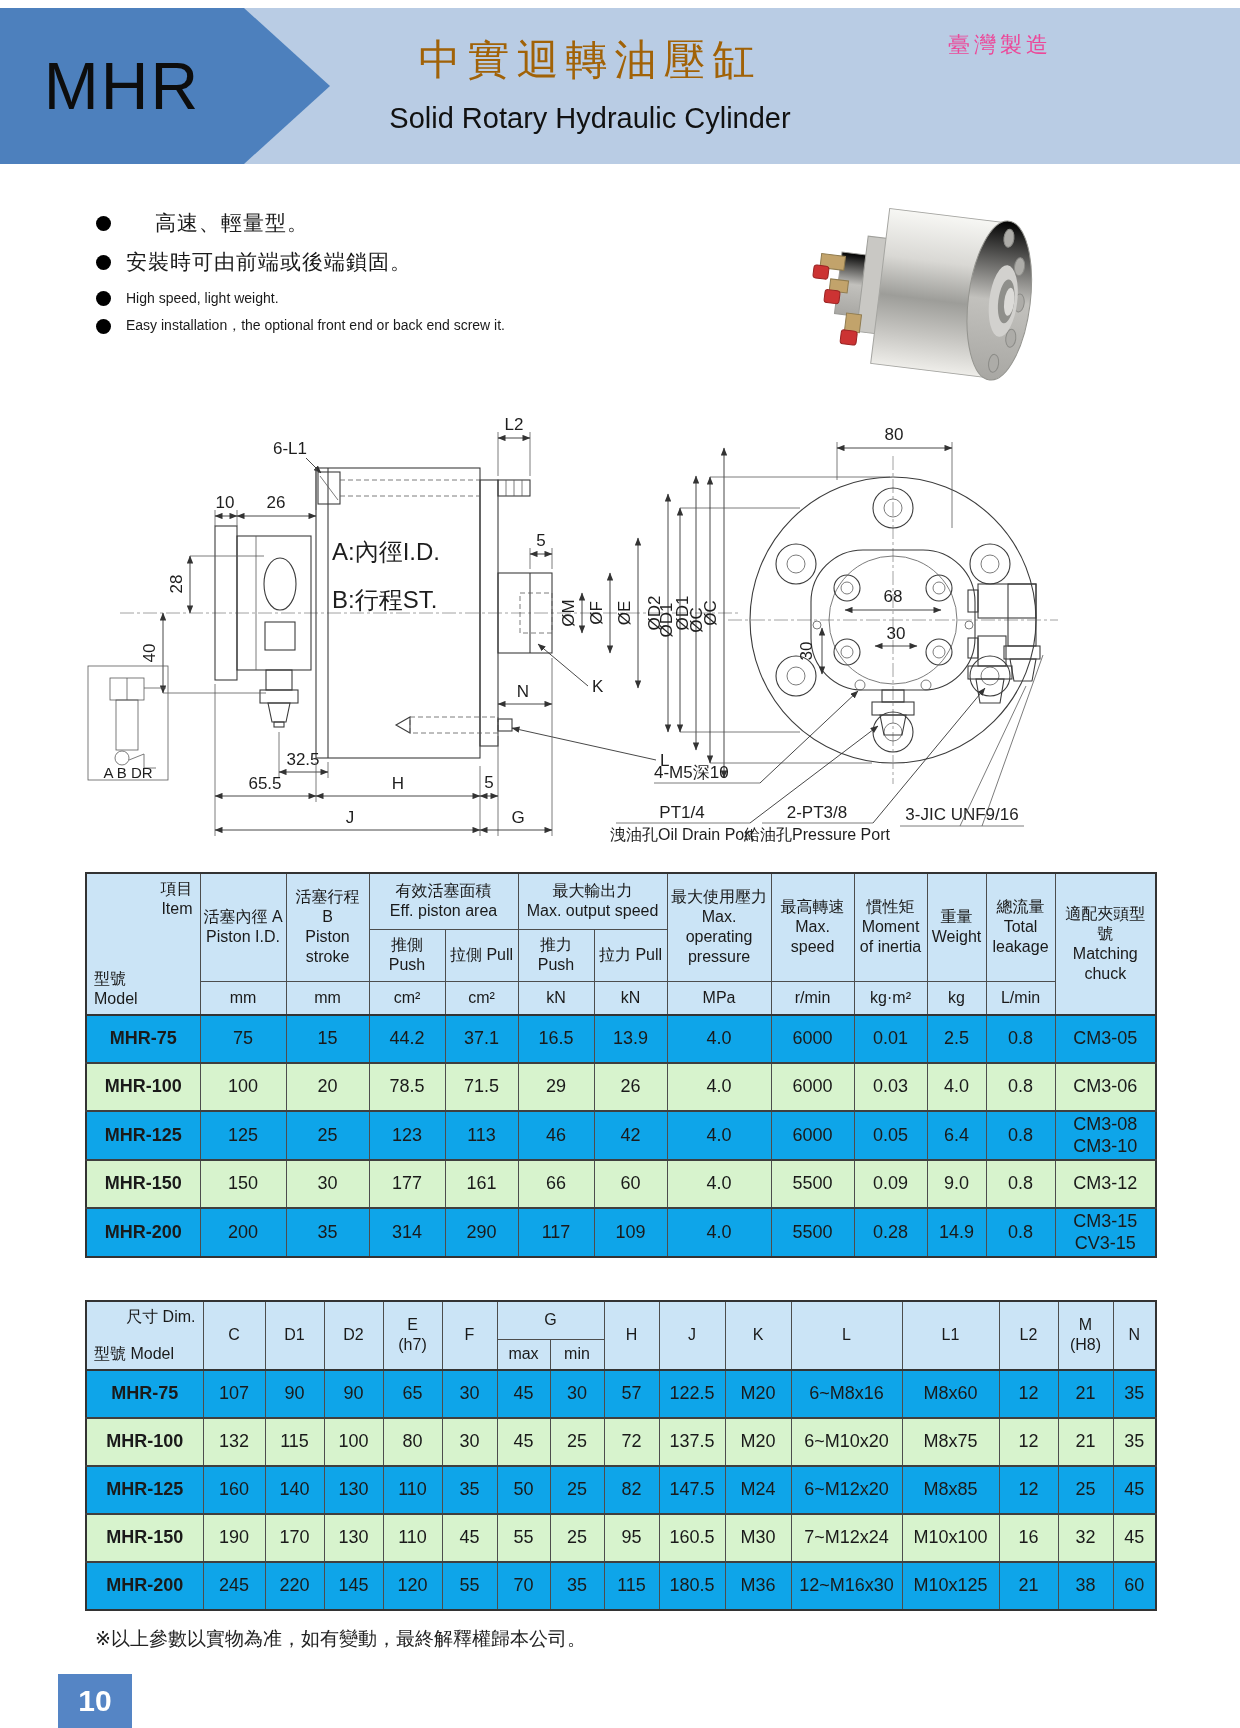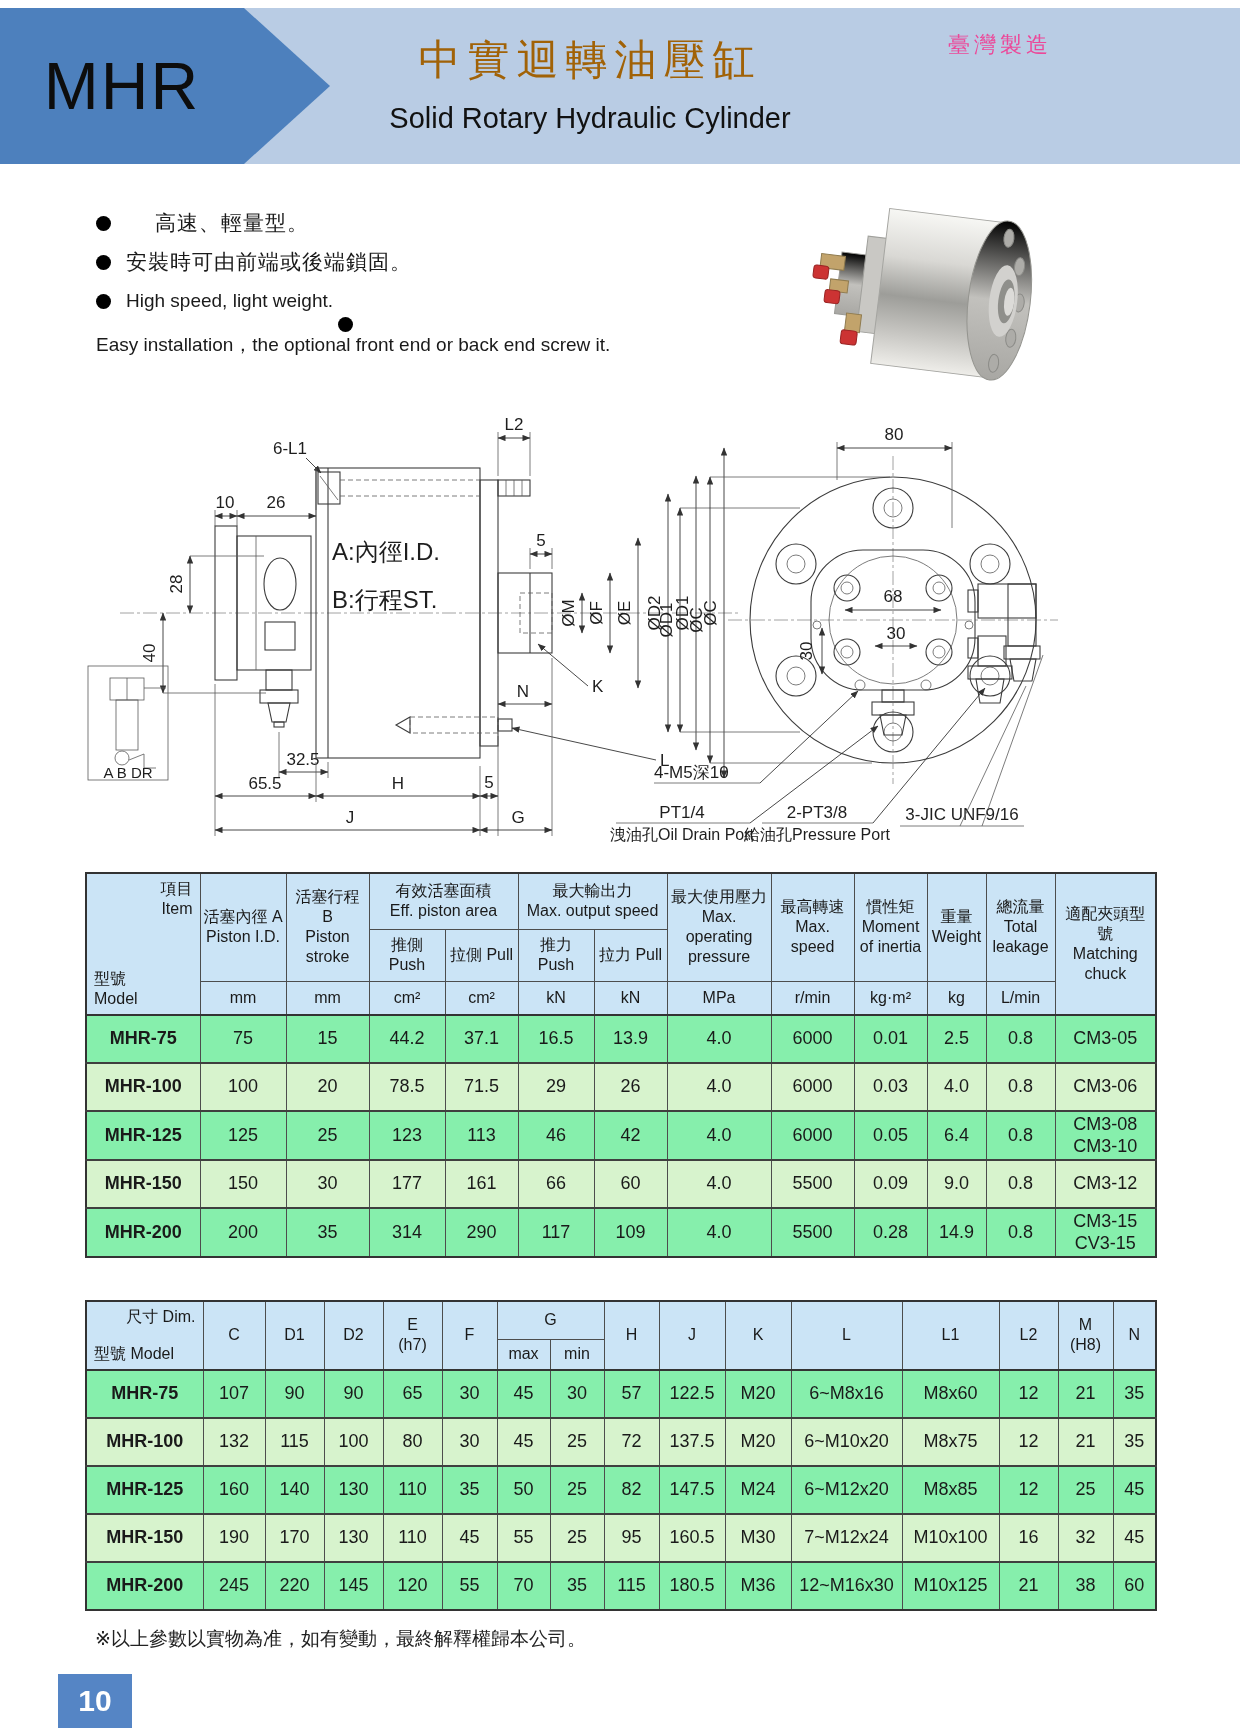--- a/index.html
+++ b/index.html
@@ -14,33 +14,33 @@
   .model-code{left:0;top:8px;width:244px;height:156px;line-height:156px;text-align:center;
               font-size:66px;letter-spacing:2px;color:#0d0d0d;}
   .title-cn{left:340px;top:32px;width:500px;text-align:center;font-size:42px;letter-spacing:7px;color:#a16207;}
   .title-en{left:340px;top:102px;width:500px;text-align:center;font-size:29px;color:#111;}
   .made-in{left:948px;top:30px;font-size:22px;letter-spacing:4px;color:#ec4899;}
 
   
   .feat{display:flex;align-items:center;}
   .dot{width:15px;height:15px;border-radius:50%;background:#000;margin-right:15px;flex:0 0 15px;}
   .feat.cn{font-size:21px;letter-spacing:1px;}
-  .feat.en{font-size:19px;}
+  .feat.en{font-size:14px;}
 
   
   svg text{font-family:"Liberation Sans","DejaVu Sans",sans-serif;fill:#1e1e1e;}
   .ln{stroke:#3c3c3c;stroke-width:1.1;fill:none;}
   .lt{stroke:#5a5a5a;stroke-width:0.8;fill:none;}
   .dash{stroke-dasharray:5 3;}
   .cl{stroke:#8a8a8a;stroke-width:0.8;fill:none;stroke-dasharray:14 3 3 3;}
   .dim{stroke:#333;stroke-width:0.9;fill:none;}
   .t17{font-size:17px;} .t16{font-size:16px;} .t15{font-size:15px;} .t24{font-size:24px;}
 
   
-  table.dt{border-collapse:collapse;table-layout:fixed;width:1070px;background:#86efac;
+  table.dt{border-collapse:collapse;table-layout:fixed;width:1070px;background:#0ea5e9;
            font-size:18px;text-align:center;}
   table.dt th,table.dt td{border:1px solid #4d4d4d;padding:1px 2px;vertical-align:middle;
            white-space:pre-line;line-height:1.25;}
   table.dt{border:2px solid #333;}
   table.dt thead th{background:#cbe4f6;font-weight:normal;font-size:16px;}
   table.dt thead{border-bottom:2px solid #333;}
   table.dt td{font-size:18px;}
   td.model{font-weight:bold;}
   tr.hl td{background:#d7f3cd;border-top:2px solid #3f3f3f;border-bottom:2px solid #3f3f3f;}
   th.corner{position:relative;background-image:linear-gradient(to top right,
@@ -74,21 +74,21 @@
     <span>高速、輕量型。</span>
   </div>
   <div class="abs feat cn" style="left:96px;top:248px;">
     <span class="dot"></span>
     <span>安裝時可由前端或後端鎖固。</span>
   </div>
   <div class="abs feat en" style="left:96px;top:290px;">
     <span class="dot"></span>
     <span>High speed, light weight.</span>
   </div>
-  <div class="abs feat en" style="left:96px;top:317px;flex-direction:column;">
+  <div class="abs feat en" style="left:96px;top:317px;">
     <span class="dot"></span>
     <span>Easy installation，the optional front end or back end screw it.</span>
   </div>
 
   <svg class="abs" style="left:810px;top:190px;" width="256" height="202" viewBox="0 0 256 202">
     <defs>
       <linearGradient id="g1" x1="0" y1="0" x2="0" y2="1">
         <stop offset="0" stop-color="#f7f7f4"></stop>
           <stop offset="0.3" stop-color="#d9d8d4"></stop>
         <stop offset="0.55" stop-color="#9d9d99"></stop>

